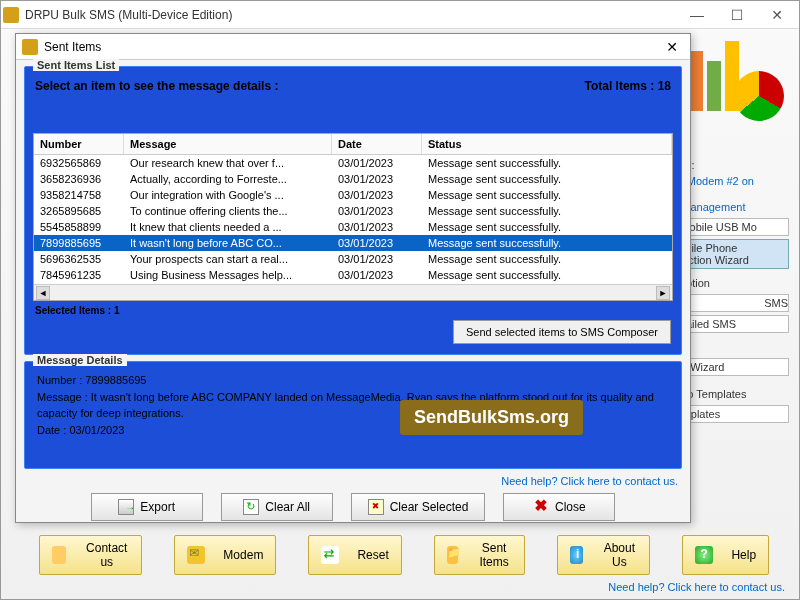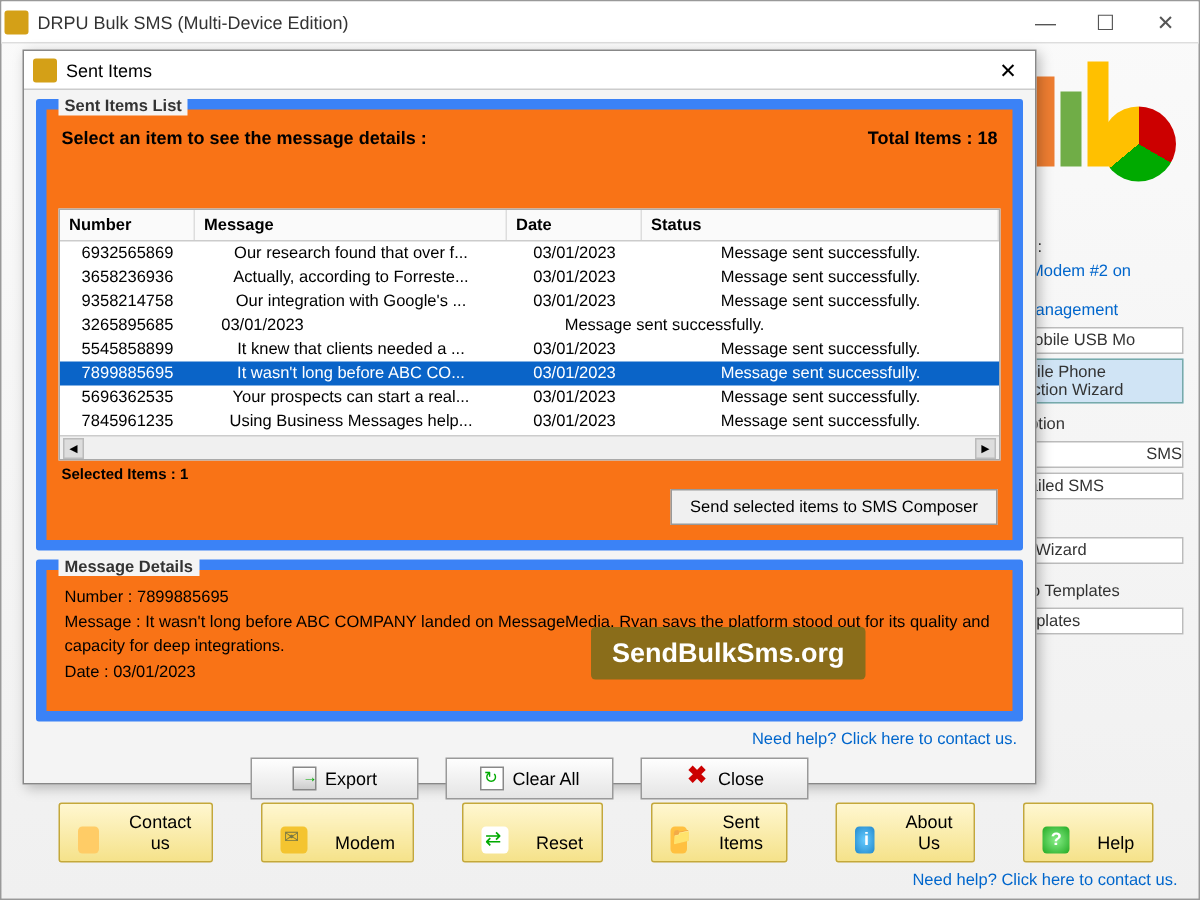--- a/index.html
+++ b/index.html
@@ -25,35 +25,35 @@
 .side-link { color: #0066cc; }
 .side-box { border: 1px solid #bbb; padding: 2px 6px; margin: 3px 0; background: #fff; font-size: 11px; }
 .side-box.hl { background: #d0e4f5; border-color: #7aa; }
 
 .dialog { position: absolute; left: 14px; top: 32px; width: 676px; height: 490px; background: #f4f4f4; border: 1px solid #888; box-shadow: 2px 2px 8px rgba(0,0,0,0.25); }
 .dlg-titlebar { height: 26px; background: #fff; display: flex; align-items: center; padding: 0 6px; border-bottom: 1px solid #ccc; }
 .dlg-titlebar .icon { width: 16px; height: 16px; background: #d4a017; border-radius: 2px; margin-right: 6px; }
 .dlg-titlebar .txt { font-size: 12px; flex: 1; }
 .dlg-close { width: 24px; text-align: center; font-size: 14px; cursor: pointer; }
 
-.group { margin: 6px 8px; border: 7px solid #3b82f6; border-radius: 2px; padding: 8px; background: #f97316; position: relative; }
+.group { margin: 6px 8px; border: 1px solid #3b82f6; border-radius: 2px; padding: 8px; background: #1d4ed8; position: relative; }
 .group-title { position: absolute; top: -8px; left: 8px; background: #f4f4f4; padding: 0 4px; font-size: 11px; font-weight: bold; color: #333; }
 .prompt-row { display: flex; justify-content: space-between; font-size: 12px; font-weight: bold; margin: 4px 2px 6px; gap: 32px; }
 
 .table-wrap { border: 1px solid #aaa; background: #fff; height: 168px; overflow: hidden; position: relative; margin-top: 40px; }
 .thead { display: flex; background: #fff; border-bottom: 1px solid #ccc; }
 .th { font-size: 11px; font-weight: 600; padding: 4px 6px; border-right: 1px solid #ddd; background: #fafafa; }
 .c-num { width: 90px; }
 .c-msg { width: 208px; }
 .c-date { width: 90px; }
 .c-stat { flex: 1; }
 .tbody { }
 .tr { display: flex; font-size: 11px; cursor: pointer; }
 .tr.sel { background: #0a64c8; color: #fff; }
-.td { padding: 2px 6px; white-space: nowrap; overflow: hidden; text-overflow: ellipsis; text-align: center; }
+.td { padding: 2px 6px; white-space: nowrap; overflow: hidden; text-overflow: ellipsis; }
 .hscroll { position: absolute; bottom: 0; left: 0; right: 0; height: 16px; background: #f0f0f0; border-top: 1px solid #ccc; display: flex; justify-content: space-between; align-items: center; padding: 0 2px; }
 .hscroll .arrow { width: 14px; height: 14px; background: #ddd; border: 1px solid #bbb; font-size: 9px; text-align: center; line-height: 12px; }
 
 .sel-row { text-align: left; font-size: 10px; font-weight: bold; margin: 4px 2px 0; }
 .send-btn-row { text-align: right; margin: 4px 2px 2px; }
 .send-btn { font-size: 11px; padding: 5px 12px; background: #f0f0f0; border: 1px solid #999; cursor: pointer; }
 
 .details { font-size: 11px; line-height: 1.5; padding: 2px 4px; position: relative; }
 .details .watermark { position: absolute; right: 90px; top: 30px; background: #8a6d1a; color: #fff; font-size: 18px; font-weight: bold; padding: 4px 14px; border-radius: 3px; }
 
@@ -64,21 +64,21 @@
 .dlg-btn .ic { width: 16px; height: 16px; display: inline-block; }
 .ic-export { background: linear-gradient(#fff,#ccc); border: 1px solid #888; position: relative; }
 .ic-export::after { content: "→"; color: #0a0; font-size: 10px; position: absolute; right: -2px; top: 1px; }
 .ic-clear { background: #fff; border: 1px solid #888; position: relative; }
 .ic-clear::after { content: "↻"; color: #0a0; font-size: 11px; position: absolute; left: 2px; top: 0; }
 .ic-clearsel { background: #ffc; border: 1px solid #888; position: relative; }
 .ic-clearsel::after { content: "✖"; color: #c00; font-size: 9px; position: absolute; left: 3px; top: 1px; }
 .ic-close { color: #c00; font-size: 16px; font-weight: bold; line-height: 14px; text-align: center; }
 
 .bottom-toolbar { position: absolute; left: 14px; bottom: 24px; display: flex; gap: 8px; }
-.tb-btn { display: flex; align-items: flex-end; gap: 18px; padding: 5px 12px; background: linear-gradient(#fff7d0,#f5e28a); border: 1px solid #c4a83a; font-size: 12px; cursor: pointer; border-radius: 2px; margin-left: 24px; }
+.tb-btn { display: flex; align-items: center; gap: 18px; padding: 5px 12px; background: linear-gradient(#fff7d0,#f5e28a); border: 1px solid #c4a83a; font-size: 12px; cursor: pointer; border-radius: 2px; margin-left: 24px; }
 .tb-btn .tic { width: 18px; height: 18px; border-radius: 3px; display: inline-block; }
 .tic-contact { background: #ffcc66; border-radius: 50%; }
 .tic-send { background: #f4c430; position: relative; }
 .tic-send::after { content:"✉"; font-size: 12px; position: absolute; left: 2px; top: 0; color:#774; }
 .tic-reset { background: #fff; position: relative; }
 .tic-reset::after { content:"⇄"; color:#0a0; font-size: 13px; position: absolute; left: 2px; }
 .tic-sent { background: #ffc040; position: relative; }
 .tic-sent::after { content:"📁"; font-size: 11px; position: absolute; left: 1px; }
 .tic-about { background: radial-gradient(#6cf,#28c); border-radius: 50%; position: relative; }
 .tic-about::after { content:"i"; color:#fff; font-size:12px; font-weight:bold; position:absolute; left:6px; top:1px; }
@@ -147,38 +147,39 @@
       <div class="table-wrap">
         <div class="thead">
           <div class="th c-num">Number</div>
           <div class="th c-msg">Message</div>
           <div class="th c-date">Date</div>
           <div class="th c-stat">Status</div>
         </div>
         <div class="tbody" id="tbody">
             <div class="tr">
               <div class="td c-num">6932565869</div>
-              <div class="td c-msg">Our research found that over f...</div>
+              <div class="td c-msg">Our research knew that over f...</div>
               <div class="td c-date">03/01/2023</div>
               <div class="td c-stat">Message sent successfully.</div>
             </div>
             <div class="tr">
               <div class="td c-num">3658236936</div>
               <div class="td c-msg">Actually, according to Forreste...</div>
               <div class="td c-date">03/01/2023</div>
               <div class="td c-stat">Message sent successfully.</div>
             </div>
             <div class="tr">
               <div class="td c-num">9358214758</div>
               <div class="td c-msg">Our integration with Google's ...</div>
               <div class="td c-date">03/01/2023</div>
               <div class="td c-stat">Message sent successfully.</div>
             </div>
             <div class="tr">
               <div class="td c-num">3265895685</div>
+              <div class="td c-msg">To continue offering clients the...</div>
               <div class="td c-date">03/01/2023</div>
               <div class="td c-stat">Message sent successfully.</div>
             </div>
             <div class="tr">
               <div class="td c-num">5545858899</div>
               <div class="td c-msg">It knew that clients needed a ...</div>
               <div class="td c-date">03/01/2023</div>
               <div class="td c-stat">Message sent successfully.</div>
             </div>
             <div class="tr sel">
@@ -245,20 +246,24 @@
     <div class="dlg-buttons">
       <button class="dlg-btn">
           <span class="ic ic-export"></span>
           <span>Export</span>
         </button>
       <button class="dlg-btn">
           <span class="ic ic-clear"></span>
           <span>Clear All</span>
         </button>
       <button class="dlg-btn">
+          <span class="ic ic-clearsel"></span>
+          <span>Clear Selected</span>
+        </button>
+      <button class="dlg-btn">
           <span class="ic ic-close">✖</span>
           <span>Close</span>
         </button>
     </div>
   </div>
 
   <div class="bottom-toolbar">
     <button class="tb-btn">
         <span class="tic tic-contact"></span>
         <span>Contact us</span>

